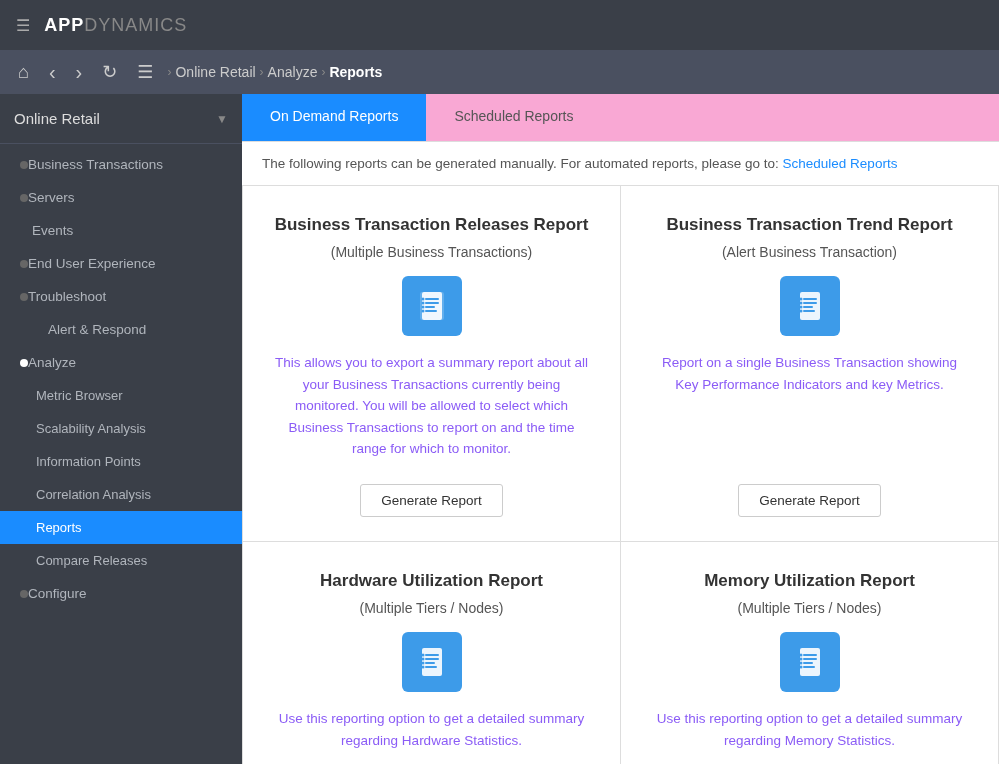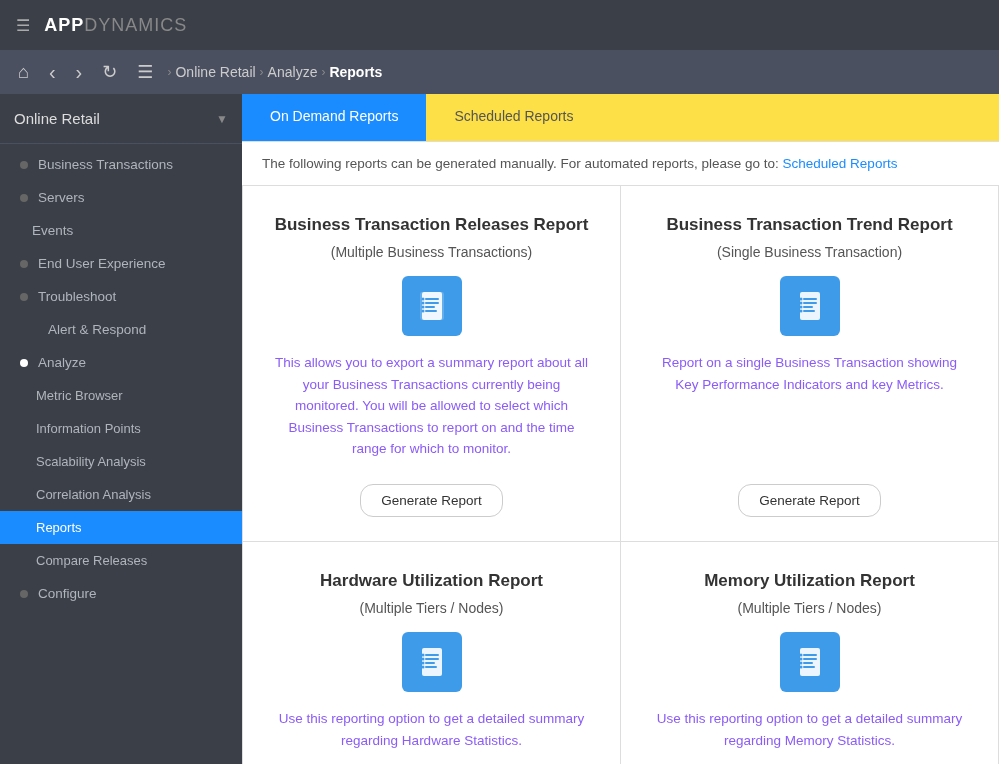--- a/index.html
+++ b/index.html
@@ -21,48 +21,48 @@
 
     
     .main { display: flex; flex: 1; overflow: hidden; }
 
     
     .sidebar { background: #3a3f48; width: 242px; flex-shrink: 0; overflow-y: auto; padding-bottom: 20px; }
     .sidebar-app-title { display: flex; align-items: center; justify-content: space-between; padding: 16px 14px; color: #ddd; font-size: 15px; font-weight: 500; border-bottom: 1px solid #4a5060; cursor: pointer; }
     .sidebar-app-title .dropdown-arrow { color: #888; font-size: 12px; }
 
     .sidebar-section { padding: 4px 0; }
-    .sidebar-item { display: flex; align-items: center; gap: 10px; padding: 9px 14px 9px 20px; color: #b0b5bc; font-size: 13.5px; cursor: pointer; }
+    .sidebar-item { display: flex; align-items: center; padding: 9px 14px 9px 20px; color: #b0b5bc; font-size: 13.5px; cursor: pointer; }
     .sidebar-item.active { background: #1a8cff; color: #fff; font-weight: 500; }
     .sidebar-item .dot { width: 8px; height: 8px; border-radius: 50%; background: #666; flex-shrink: 0; }
     .sidebar-item .dot.active { background: #fff; }
     .sidebar-item.sub { padding-left: 36px; font-size: 13px; }
     .sidebar-item.sub.active { background: #1a8cff; color: #fff; }
 
     
     .content { flex: 1; display: flex; flex-direction: column; overflow: hidden; background: #f0f0f0; }
 
     
-    .tabs { display: flex; background: #fde047; border-bottom: 1px solid #ddd; flex-shrink: 0; }
+    .tabs { display: flex; background: #f9a8d4; border-bottom: 1px solid #ddd; flex-shrink: 0; }
     .tab { padding: 14px 28px; font-size: 14px; cursor: pointer; color: #555; border-bottom: 3px solid transparent; }
     .tab.active { background: #1a8cff; color: #fff; font-weight: 500; border-bottom: 3px solid #1a8cff; }
 
     
     .info-bar { background: #fff; padding: 14px 20px; font-size: 13.5px; color: #555; border-bottom: 1px solid #ddd; flex-shrink: 0; }
     .info-bar a { color: #1a8cff; text-decoration: none; cursor: pointer; }
 
     
     .reports-grid { flex: 1; overflow-y: auto; padding: 0; display: grid; grid-template-columns: 1fr 1fr; border-left: 1px solid #ddd; }
     .report-card { background: #fff; border-right: 1px solid #ddd; border-bottom: 1px solid #ddd; padding: 28px 28px 24px; display: flex; flex-direction: column; align-items: center; gap: 16px; }
     .report-card-title { font-size: 17px; font-weight: 700; color: #333; text-align: center; line-height: 1.3; }
     .report-card-subtitle { font-size: 14px; color: #555; text-align: center; margin-top: -8px; }
     .report-icon { width: 60px; height: 60px; background: #3d9be9; border-radius: 6px; display: flex; align-items: center; justify-content: center; flex-shrink: 0; }
     .report-icon svg { width: 36px; height: 36px; }
     .report-card-desc { font-size: 13.5px; color: #8b5cf6; text-align: center; line-height: 1.6; flex: 1; }
-    .generate-btn { border: 1px solid #ccc; background: #fff; padding: 8px 20px; font-size: 13.5px; color: #333; cursor: pointer; border-radius: 13px; margin-top: 8px; }
+    .generate-btn { border: 1px solid #ccc; background: #fff; padding: 8px 20px; font-size: 13.5px; color: #333; cursor: pointer; border-radius: 3px; margin-top: 8px; }
   </style>
 </head>
 <body>
 
 <div class="topbar">
   <span class="topbar-menu-icon">☰</span>
   <div class="topbar-logo">
     <span>APP</span><span style="color:#888; font-weight:300;">DYNAMICS</span>
   </div>
 </div>
@@ -124,25 +124,25 @@
       <div class="sidebar-item">
         <span class="dot active"></span>
         <span>Analyze</span>
       </div>
 
       <div class="sidebar-item sub">
         <span>Metric Browser</span>
       </div>
 
       <div class="sidebar-item sub">
+        <span>Scalability Analysis</span>
+      </div>
+
+      <div class="sidebar-item sub">
         <span>Information Points</span>
-      </div>
-
-      <div class="sidebar-item sub">
-        <span>Scalability Analysis</span>
       </div>
 
       <div class="sidebar-item sub">
         <span>Correlation Analysis</span>
       </div>
 
       <div class="sidebar-item sub active">
         <span>Reports</span>
       </div>
 
@@ -188,21 +188,21 @@
             <circle cx="9" cy="19" r="1.5" fill="#3d9be9"></circle>
             <circle cx="9" cy="23" r="1.5" fill="#3d9be9"></circle>
           </svg>
         </div>
         <div class="report-card-desc">This allows you to export a summary report about all your Business Transactions currently being monitored. You will be allowed to select which Business Transactions to report on and the time range for which to monitor.</div>
         <button class="generate-btn">Generate Report</button>
       </div>
 
       <div class="report-card">
         <div class="report-card-title">Business Transaction Trend Report</div>
-        <div class="report-card-subtitle">(Single Business Transaction)</div>
+        <div class="report-card-subtitle">(Alert Business Transaction)</div>
         <div class="report-icon">
           <svg viewBox="0 0 36 36" fill="white" xmlns="http://www.w3.org/2000/svg">
             <rect x="8" y="4" width="20" height="28" rx="2" fill="white" opacity="0.9"></rect>
             <rect x="11" y="10" width="14" height="2" rx="1" fill="#3d9be9"></rect>
             <rect x="11" y="14" width="14" height="2" rx="1" fill="#3d9be9"></rect>
             <rect x="11" y="18" width="10" height="2" rx="1" fill="#3d9be9"></rect>
             <rect x="11" y="22" width="12" height="2" rx="1" fill="#3d9be9"></rect>
             <circle cx="9" cy="11" r="1.5" fill="#3d9be9"></circle>
             <circle cx="9" cy="15" r="1.5" fill="#3d9be9"></circle>
             <circle cx="9" cy="19" r="1.5" fill="#3d9be9"></circle>

